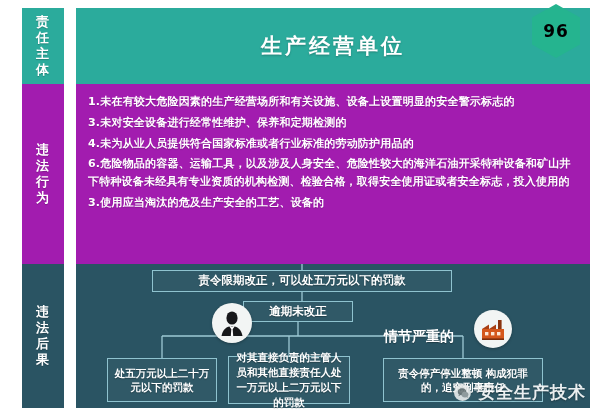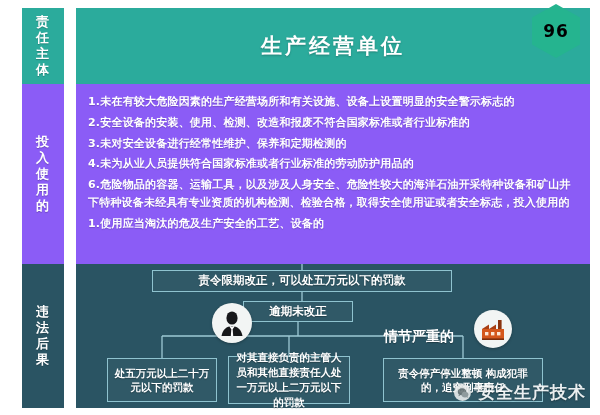--- a/index.html
+++ b/index.html
@@ -80,21 +80,21 @@
     right:10px;top:-4px;
     width:48px;height:54px;
     background:#25b48f;
     clip-path:polygon(50% 0%,100% 25%,100% 75%,50% 100%,0% 75%,0% 25%);
     display:flex;align-items:center;justify-content:center;
     color:#000000;font-size:17px;font-weight:bold;
     letter-spacing:1px;
   }
 
   
-  .viol-band{background:#8b5cf6;}
+  .viol-band{background:#a21caf;}
   .viol-list{
     padding:9px 10px 6px 12px;
   }
   .viol-item{
     color:#ffffff;
     font-size:11px;
     font-weight:bold;
     line-height:1.62;
     letter-spacing:.2px;
     text-shadow:0 1px 1px rgba(0,0,0,.18);
@@ -174,42 +174,41 @@
 <body>
 
 <div id="page">
   <div class="chart">
 
     <div class="labelcol">
       <div class="labelcell header-band" style="top:0;height:76px;">
         <span>责任主体</span>
       </div>
       <div class="labelcell viol-band" style="top:76px;height:180px;">
-        <span>投入使用的</span>
+        <span>违法行为</span>
       </div>
       <div class="labelcell cons-band" style="top:256px;height:144px;justify-content:center;">
         <span>违法后果</span>
       </div>
     </div>
 
     <div class="contentcol">
 
       <div class="panel header-band" style="top:0;height:76px;">
         <div class="header-title">生产经营单位</div>
         <div class="hexbadge">96</div>
       </div>
 
       <div class="panel viol-band" style="top:76px;height:180px;">
         <div class="viol-list">
           <div class="viol-item">1.未在有较大危险因素的生产经营场所和有关设施、设备上设置明显的安全警示标志的</div>
-          <div class="viol-item">2.安全设备的安装、使用、检测、改造和报废不符合国家标准或者行业标准的</div>
           <div class="viol-item">3.未对安全设备进行经常性维护、保养和定期检测的</div>
           <div class="viol-item">4.未为从业人员提供符合国家标准或者行业标准的劳动防护用品的</div>
           <div class="viol-item">6.危险物品的容器、运输工具，以及涉及人身安全、危险性较大的海洋石油开采特种设备和矿山井下特种设备未经具有专业资质的机构检测、检验合格，取得安全使用证或者安全标志，投入使用的</div>
-          <div class="viol-item">1.使用应当淘汰的危及生产安全的工艺、设备的</div>
+          <div class="viol-item">3.使用应当淘汰的危及生产安全的工艺、设备的</div>
         </div>
       </div>
 
       <div class="panel cons-band" style="top:256px;height:144px;">
         <div class="flow">
 
           <svg class="flowsvg" width="514" height="144">
             <g stroke="#9ecad5" stroke-width="1.3" fill="none">
 
               <line x1="226" y1="0" x2="226" y2="6"></line>

